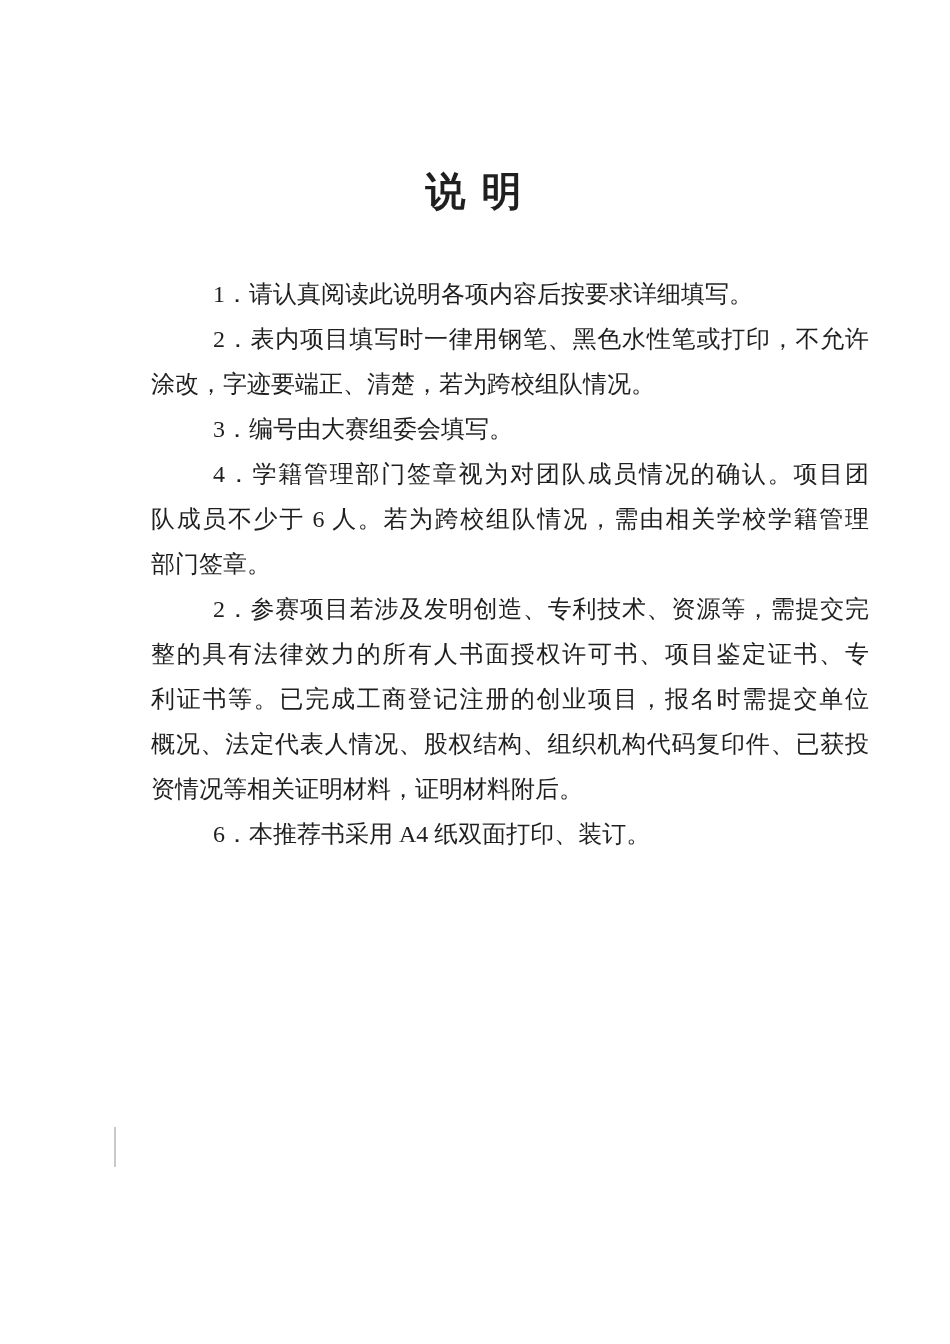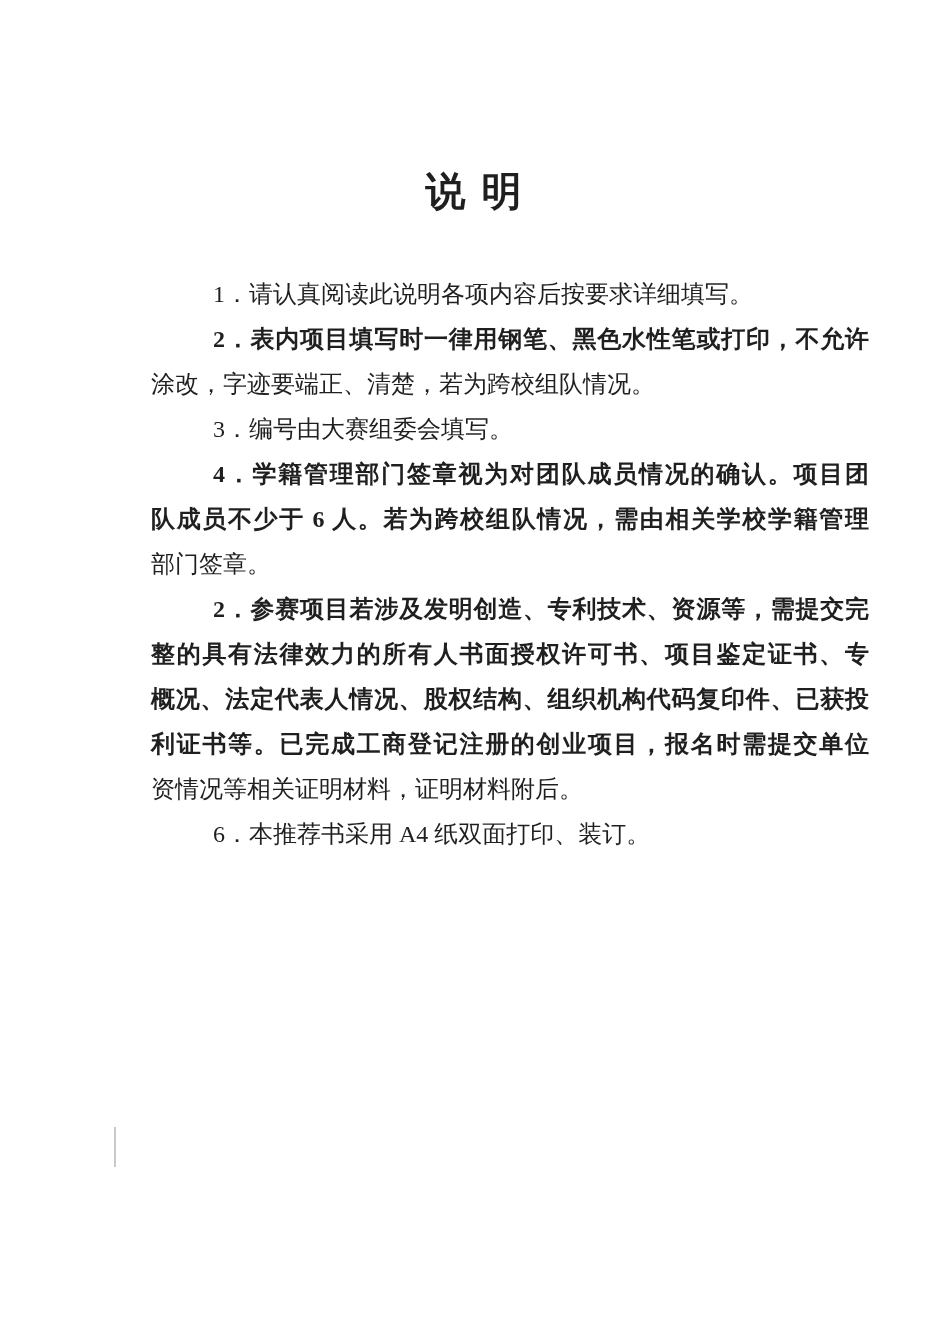--- a/index.html
+++ b/index.html
@@ -42,21 +42,20 @@
   .line{
     height:45px;
     overflow:visible;
   }
   .l-first{
     padding-left:62px;
   }
   .l-fill{
     text-align:justify;
     text-align-last:justify;
-    font-weight:bold;
   }
   .l-last{
     text-align:left;
   }
   .artifact-line{
     position:absolute;
     left:114px;
     top:1127px;
     width:2px;
     height:40px;
@@ -87,22 +86,22 @@
 
     <div class="para">
       <div class="line l-first l-fill">4．学籍管理部门签章视为对团队成员情况的确认。项目团</div>
       <div class="line l-fill">队成员不少于 6 人。若为跨校组队情况，需由相关学校学籍管理</div>
       <div class="line l-last">部门签章。</div>
     </div>
 
     <div class="para">
       <div class="line l-first l-fill">2．参赛项目若涉及发明创造、专利技术、资源等，需提交完</div>
       <div class="line l-fill">整的具有法律效力的所有人书面授权许可书、项目鉴定证书、专</div>
+      <div class="line l-fill">利证书等。已完成工商登记注册的创业项目，报名时需提交单位</div>
       <div class="line l-fill">概况、法定代表人情况、股权结构、组织机构代码复印件、已获投</div>
-      <div class="line l-fill">利证书等。已完成工商登记注册的创业项目，报名时需提交单位</div>
       <div class="line l-last">资情况等相关证明材料，证明材料附后。</div>
     </div>
 
     <div class="para">
       <div class="line l-first l-last">6．本推荐书采用 A4 纸双面打印、装订。</div>
     </div>
 
   </div>
 
   <div class="artifact-line"></div>

